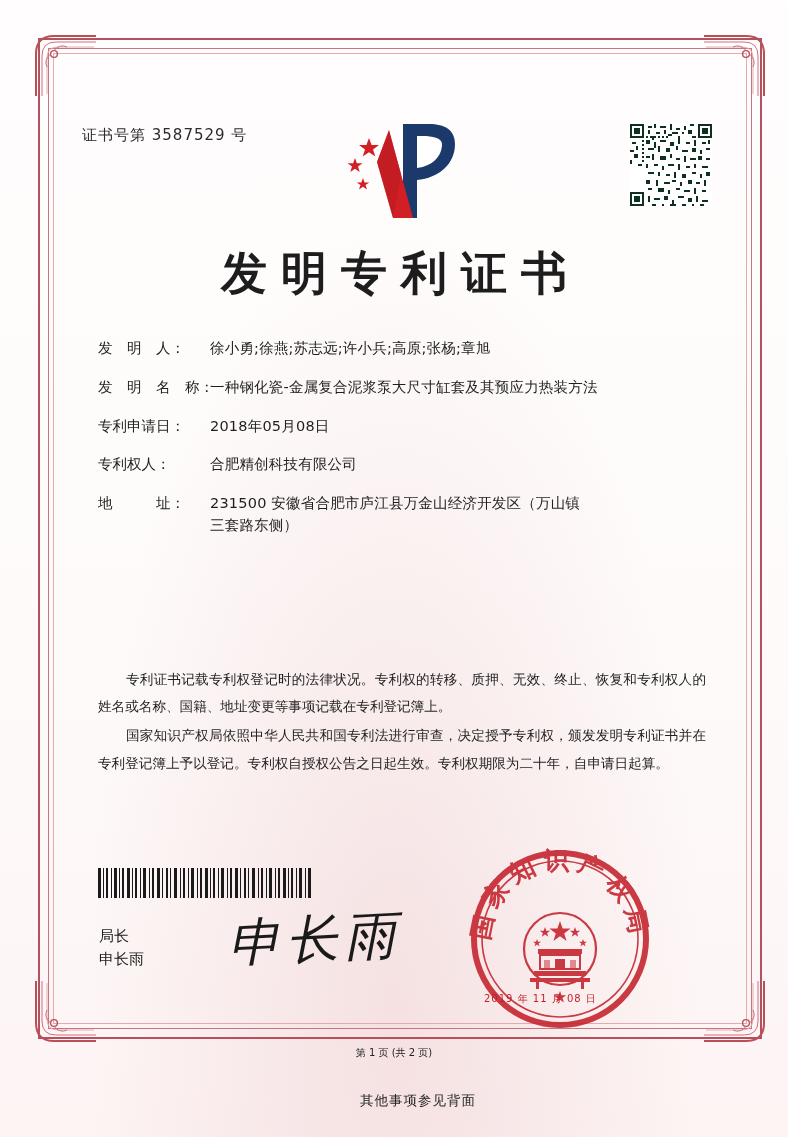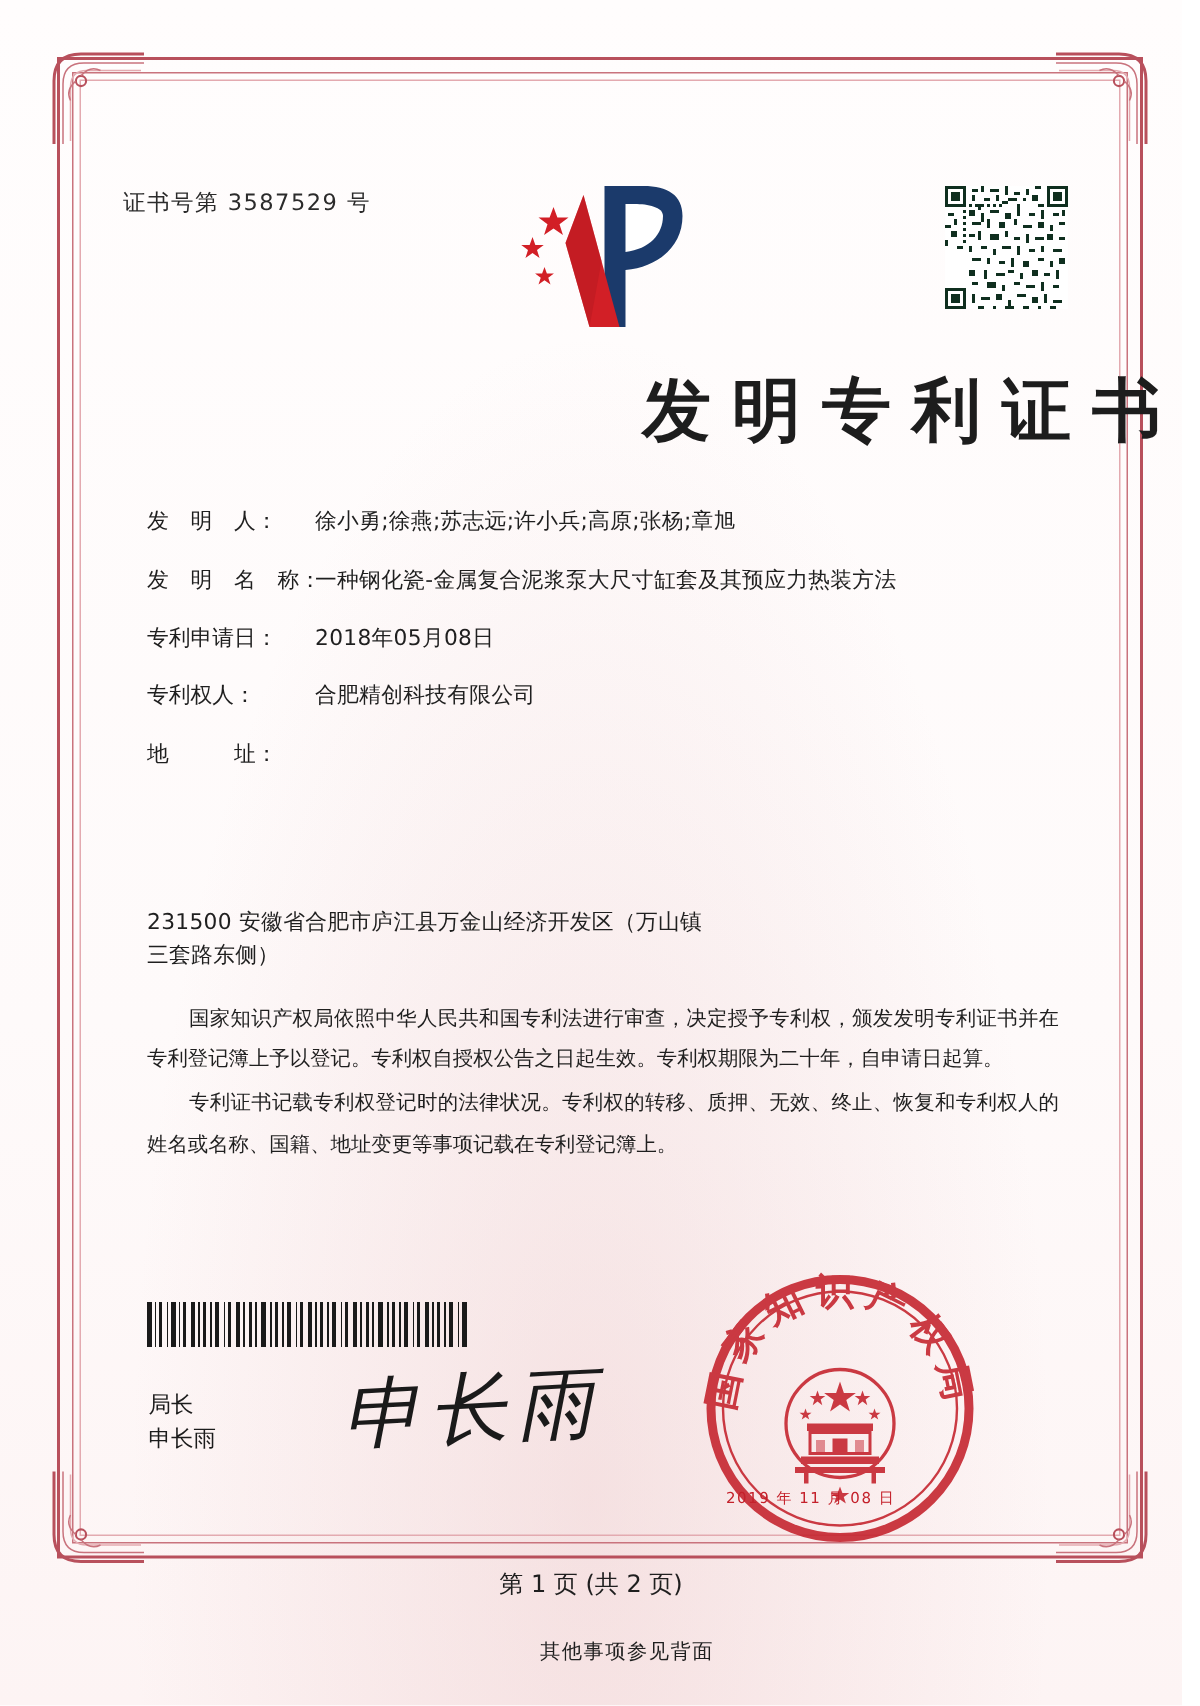--- a/index.html
+++ b/index.html
@@ -75,21 +75,21 @@
 
   .qr {
     position: absolute;
     right: 76px; top: 124px;
     width: 82px; height: 82px;
   }
 
   .title {
     position: absolute;
     left: 0; right: 0; top: 243px;
-    text-align: right;
+    text-align: center;
     font-size: 46px;
     letter-spacing: 14px;
     font-weight: bold;
     color: #1d1d1d;
     font-family: Liberation Mono, monospace;
     text-indent: 14px;
   }
 
   
   .fields {
@@ -109,21 +109,21 @@
   .row .lbl {
     width: 112px;
     flex: 0 0 112px;
     white-space: nowrap;
     letter-spacing: 0px;
   }
   .row .val {
     flex: 1 1 auto;
     letter-spacing: 0.2px;
   }
-  .row.tight { margin-bottom: 14px; flex-direction: column; }
+  .row.tight { margin-bottom: 14px; }
   .val .sub {
     display: block;
     margin-left: 0;
   }
   .row.dual { display: flex; }
   .row.dual .seg2-lbl {
     margin-left: 46px;
     white-space: nowrap;
   }
   .row.dual .seg2-val { margin-left: 10px; }
@@ -184,21 +184,21 @@
     color: #c4212b;
     letter-spacing: 1px;
     white-space: nowrap;
   }
 
   
   .page-num {
     position: absolute;
     left: 0; right: 0; top: 1046px;
     text-align: center;
-    font-size: 16px;
+    font-size: 10px;
     color: #1f1f1f;
   }
   .footer-note {
     position: absolute;
     left: 0; right: 0; top: 1092px;
     text-align: center;
     font-size: 13.5px;
     color: #1f1f1f;
     letter-spacing: 1px;
     padding-left: 48px;
@@ -423,22 +423,22 @@
     <div class="row tight">
       <div class="lbl">地　　　址：</div>
       <div class="val">
         <span>231500 安徽省合肥市庐江县万金山经济开发区（万山镇</span>
         <span class="sub">三套路东侧）</span>
       </div>
     </div>
   </div>
 
   <div class="paras">
+    <p>专利证书记载专利权登记时的法律状况。专利权的转移、质押、无效、终止、恢复和专利权人的姓名或名称、国籍、地址变更等事项记载在专利登记簿上。</p>
     <p>国家知识产权局依照中华人民共和国专利法进行审查，决定授予专利权，颁发发明专利证书并在专利登记簿上予以登记。专利权自授权公告之日起生效。专利权期限为二十年，自申请日起算。</p>
-    <p>专利证书记载专利权登记时的法律状况。专利权的转移、质押、无效、终止、恢复和专利权人的姓名或名称、国籍、地址变更等事项记载在专利登记簿上。</p>
   </div>
 
   <div class="barcode">
     <svg width="216" height="30" viewBox="0 0 216 30" shape-rendering="crispEdges">
       <g fill="#1a1a1a">
         <rect x="0" y="0" width="3" height="30"></rect>
           <rect x="5" y="0" width="1" height="30"></rect>
         <rect x="8" y="0" width="2" height="30"></rect>
           <rect x="13" y="0" width="1" height="30"></rect>
         <rect x="16" y="0" width="3" height="30"></rect>

